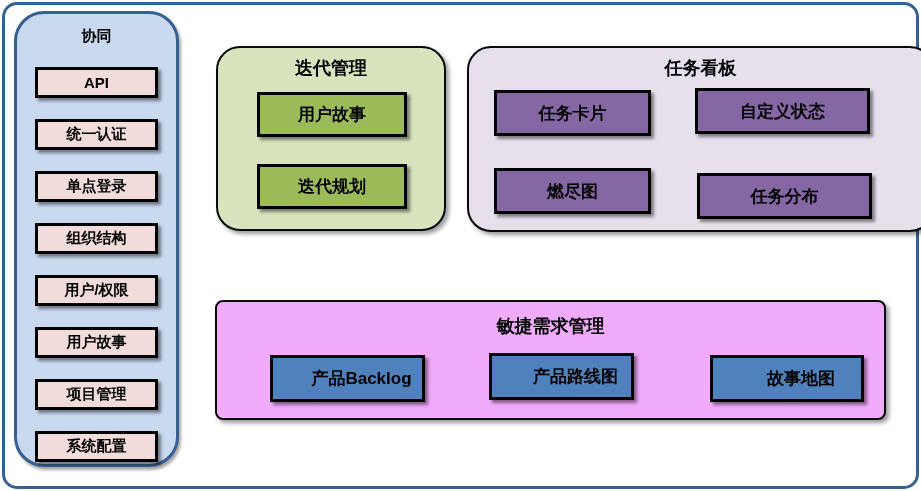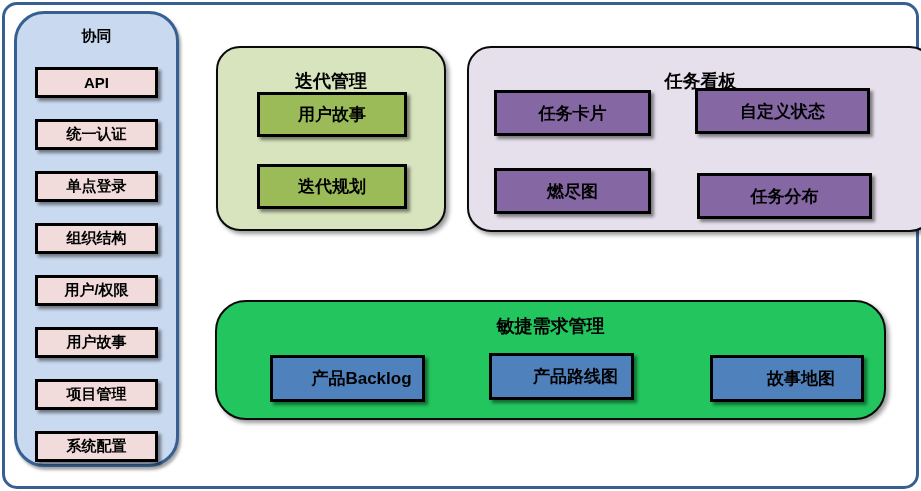--- a/index.html
+++ b/index.html
@@ -84,21 +84,21 @@
     padding-left: 28px;
   }
   
   .panel {
     position: absolute;
     border: 2px solid #0a0a0a;
     box-shadow: 3px 3px 4px rgba(0,0,0,0.4);
   }
   .panel-title {
     position: absolute;
-    top: 21px; left: 0; right: 0;
+    top: 8px; left: 0; right: 0;
     text-align: center;
     font-size: 18px;
     font-weight: bold;
     color: #000;
   }
   #panel-iteration {
     left: 216px; top: 46px;
     width: 230px; height: 185px;
     background: #D7E4BD;
     border-radius: 24px;
@@ -114,22 +114,22 @@
     padding-left: 44px;
   }
   #kb-item-0 { left: 25px;  top: 42px;  width: 157px; }
   #kb-item-1 { left: 226px; top: 40px;  width: 175px; }
   #kb-item-2 { left: 25px;  top: 120px; width: 157px; }
   #kb-item-3 { left: 228px; top: 125px; width: 175px; }
 
   #panel-requirements {
     left: 215px; top: 300px;
     width: 671px; height: 120px;
-    background: #22c55e;
-    border-radius: 31px;
+    background: #f0abfc;
+    border-radius: 8px;
   }
   #panel-requirements .panel-title { top: 12px; }
   #req-item-0 { left: 53px;  top: 53px; width: 155px; }
   #req-item-1 { left: 272px; top: 51px; width: 145px; }
   #req-item-2 { left: 493px; top: 53px; width: 154px; }
 </style>
 </head>
 <body>
 
 <div class="canvas">

